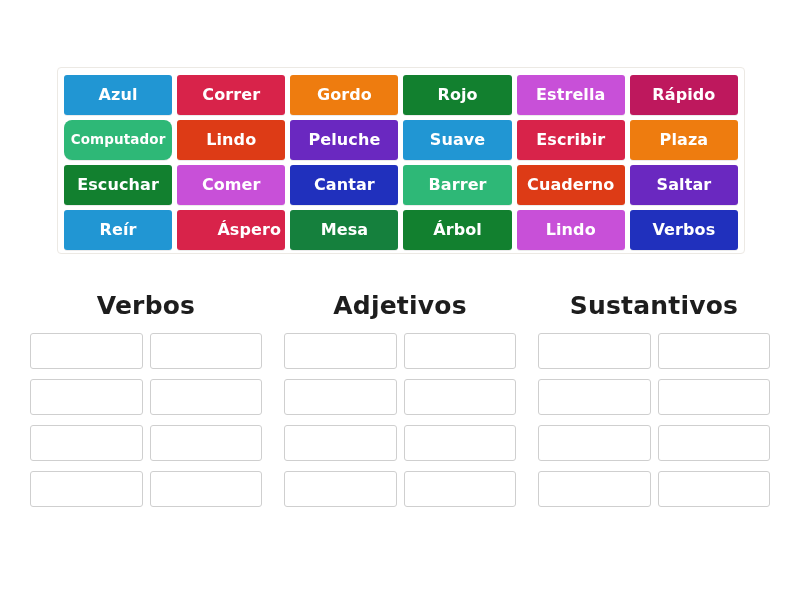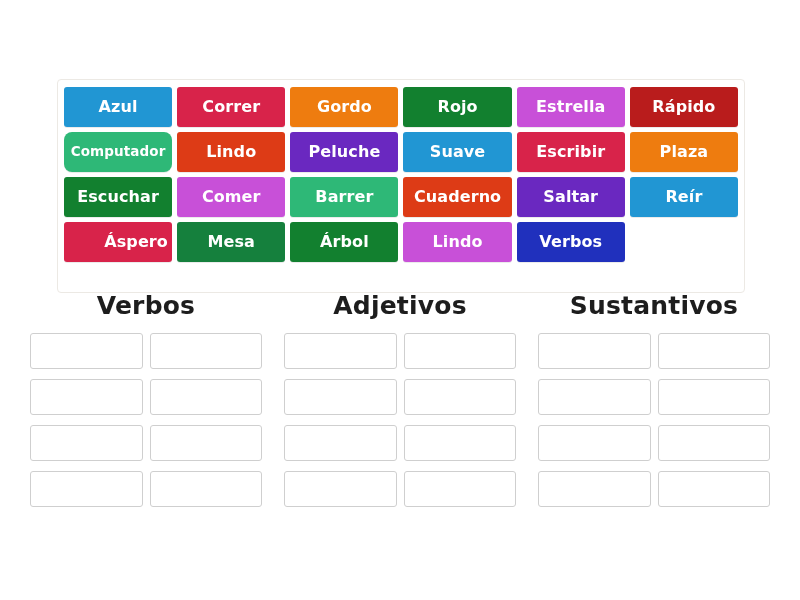--- a/index.html
+++ b/index.html
@@ -17,23 +17,23 @@
   #app {
     position: relative;
     width: 800px;
     height: 600px;
   }
 
   
   .word-bank {
     position: absolute;
     left: 57px;
-    top: 79px;
+    top: 67px;
     width: 688px;
-    height: 214px;
+    height: 187px;
     box-sizing: border-box;
     background: #ffffff;
     border: 1px solid #ece9e4;
     border-radius: 4px;
     padding: 7px 6px 6px 6px;
   }
   .bank-grid {
     display: grid;
     grid-template-columns: repeat(6, 1fr);
     grid-auto-rows: 40px;
@@ -104,29 +104,30 @@
 
 <div id="app">
 
   <div class="word-bank">
     <div class="bank-grid">
         <div class="tile" style="background: rgb(33, 150, 211);">Azul</div>
         <div class="tile" style="background: rgb(216, 35, 74);">Correr</div>
         <div class="tile" style="background: rgb(238, 124, 15);">Gordo</div>
         <div class="tile" style="background: rgb(18, 128, 47);">Rojo</div>
         <div class="tile" style="background: rgb(200, 80, 216);">Estrella</div>
-        <div class="tile" style="background: #b91c1c;">Rápido</div>
+        <div class="tile" style="background: #be185d;">Rápido</div>
         <div class="tile small" style="background: rgb(46, 184, 119);">Computador</div>
         <div class="tile" style="background: rgb(221, 59, 22);">Lindo</div>
         <div class="tile" style="background: rgb(106, 40, 192);">Peluche</div>
         <div class="tile" style="background: rgb(33, 150, 211);">Suave</div>
         <div class="tile" style="background: rgb(216, 35, 74);">Escribir</div>
         <div class="tile" style="background: rgb(238, 124, 15);">Plaza</div>
         <div class="tile" style="background: rgb(18, 128, 47);">Escuchar</div>
         <div class="tile" style="background: rgb(200, 80, 216);">Comer</div>
+        <div class="tile" style="background: rgb(32, 48, 189);">Cantar</div>
         <div class="tile" style="background: rgb(46, 184, 119);">Barrer</div>
         <div class="tile" style="background: rgb(221, 59, 22);">Cuaderno</div>
         <div class="tile" style="background: rgb(106, 40, 192);">Saltar</div>
         <div class="tile" style="background: rgb(33, 150, 211);">Reír</div>
         <div class="tile" style="background: rgb(216, 35, 74); padding-left: 36px;">Áspero</div>
         <div class="tile" style="background: #15803d; text-align: center;">Mesa</div>
         <div class="tile" style="background: rgb(18, 128, 47); text-align: right;">Árbol</div>
         <div class="tile" style="background: rgb(200, 80, 216);">Lindo</div>
         <div class="tile" style="background: rgb(32, 48, 189);">Verbos</div>
       </div>

